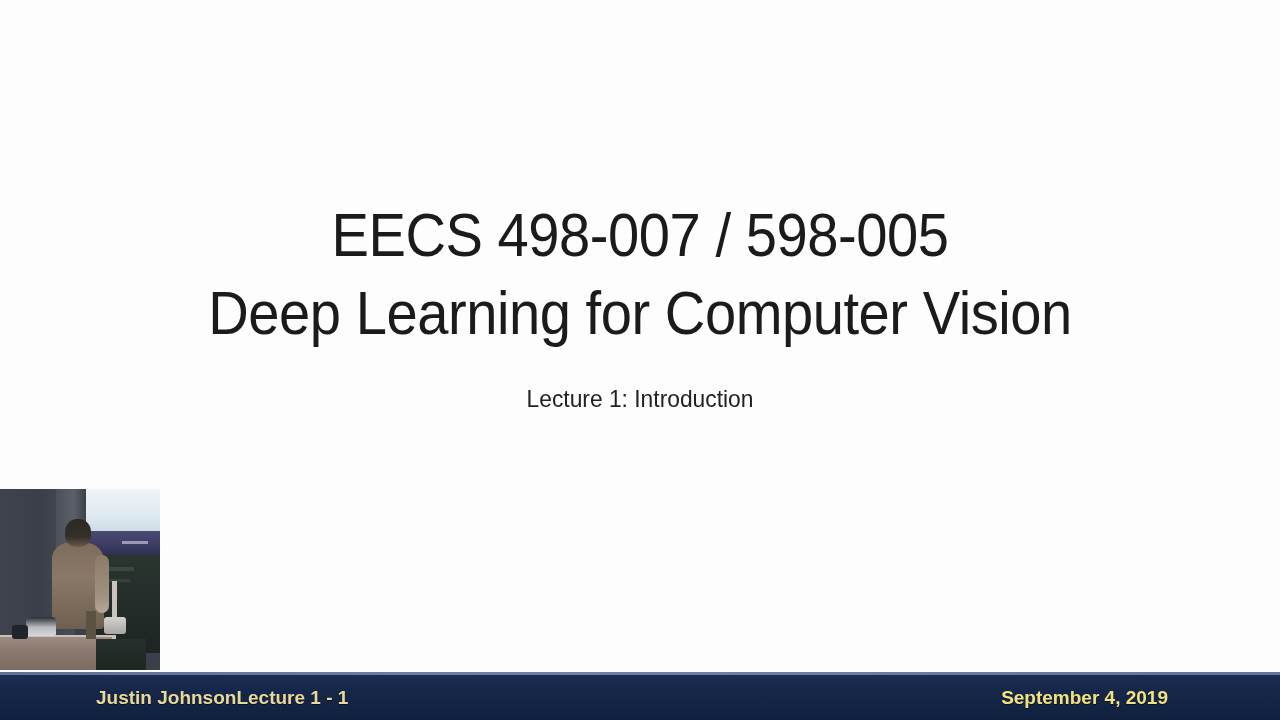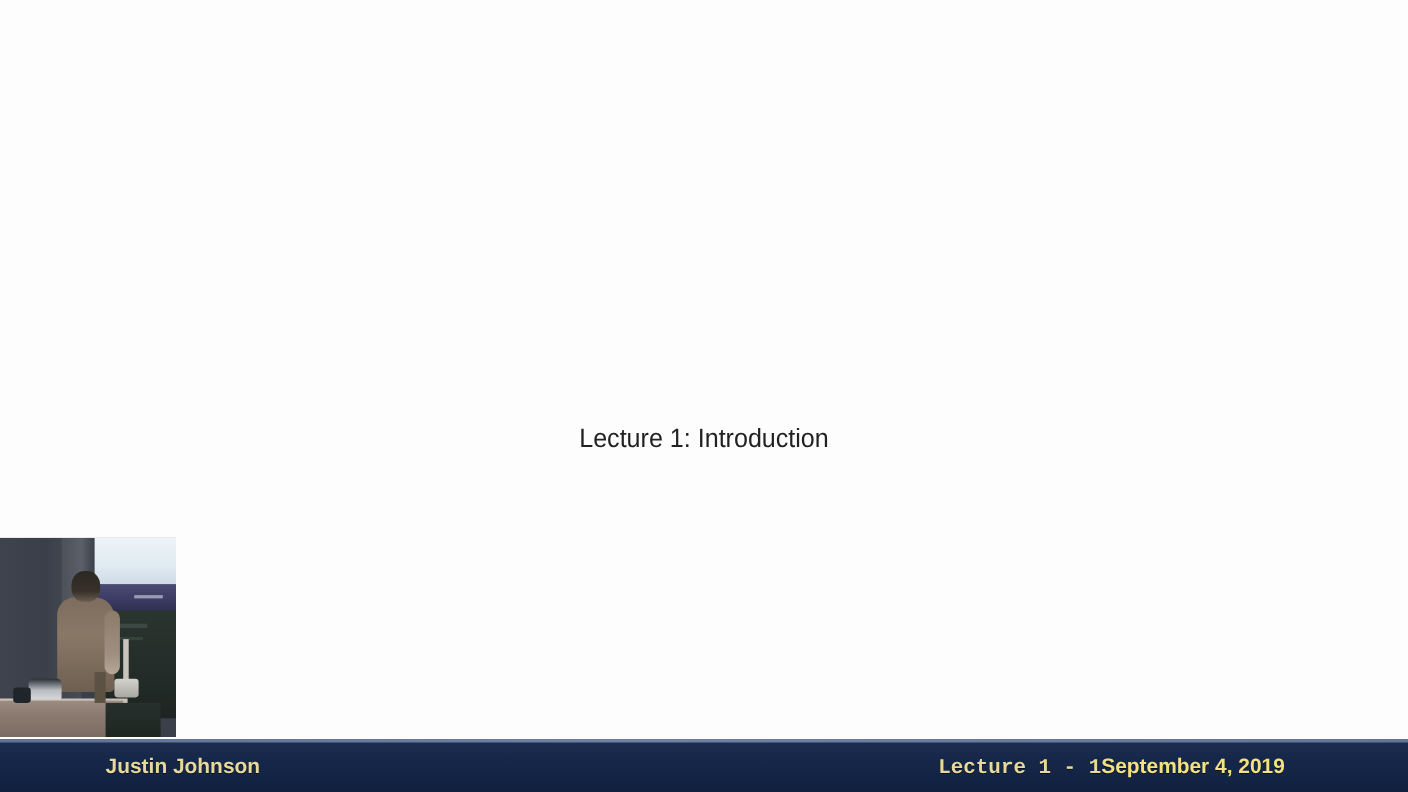--- a/index.html
+++ b/index.html
@@ -260,38 +260,41 @@
     color: #e8d89a;
     text-shadow: 0 1px 0 rgba(0,0,0,0.55);
     white-space: nowrap;
   }
   .footer-left {
     flex: 0 0 auto;
     margin-left: 96px;
   }
   .footer-center {
     flex: 1 1 auto;
-    text-align: right;
-    font-family: Liberation Mono, monospace;
+    text-align: left;
   }
   .footer-right {
     flex: 0 0 auto;
     margin-right: 112px;
     color: #f3e27f;
   }
 </style>
 </head>
 <body>
 
 <div id="screen">
 
   <div class="top-hairline"></div>
 
   <div class="slide">
 
+    <div class="title-block">
+      <span class="title-line title-line-1">EECS 498-007 / 598-005</span>
+      <span class="title-line title-line-2">Deep Learning for Computer Vision</span>
+    </div>
 
     <div class="subtitle">Lecture 1: Introduction</div>
 
     <div class="webcam">
       <div class="webcam-scene">
         <div class="wc-wall-left"></div>
         <div class="wc-pillar"></div>
         <div class="wc-window"></div>
         <div class="wc-proj"></div>
         <div class="wc-proj-line"></div>

